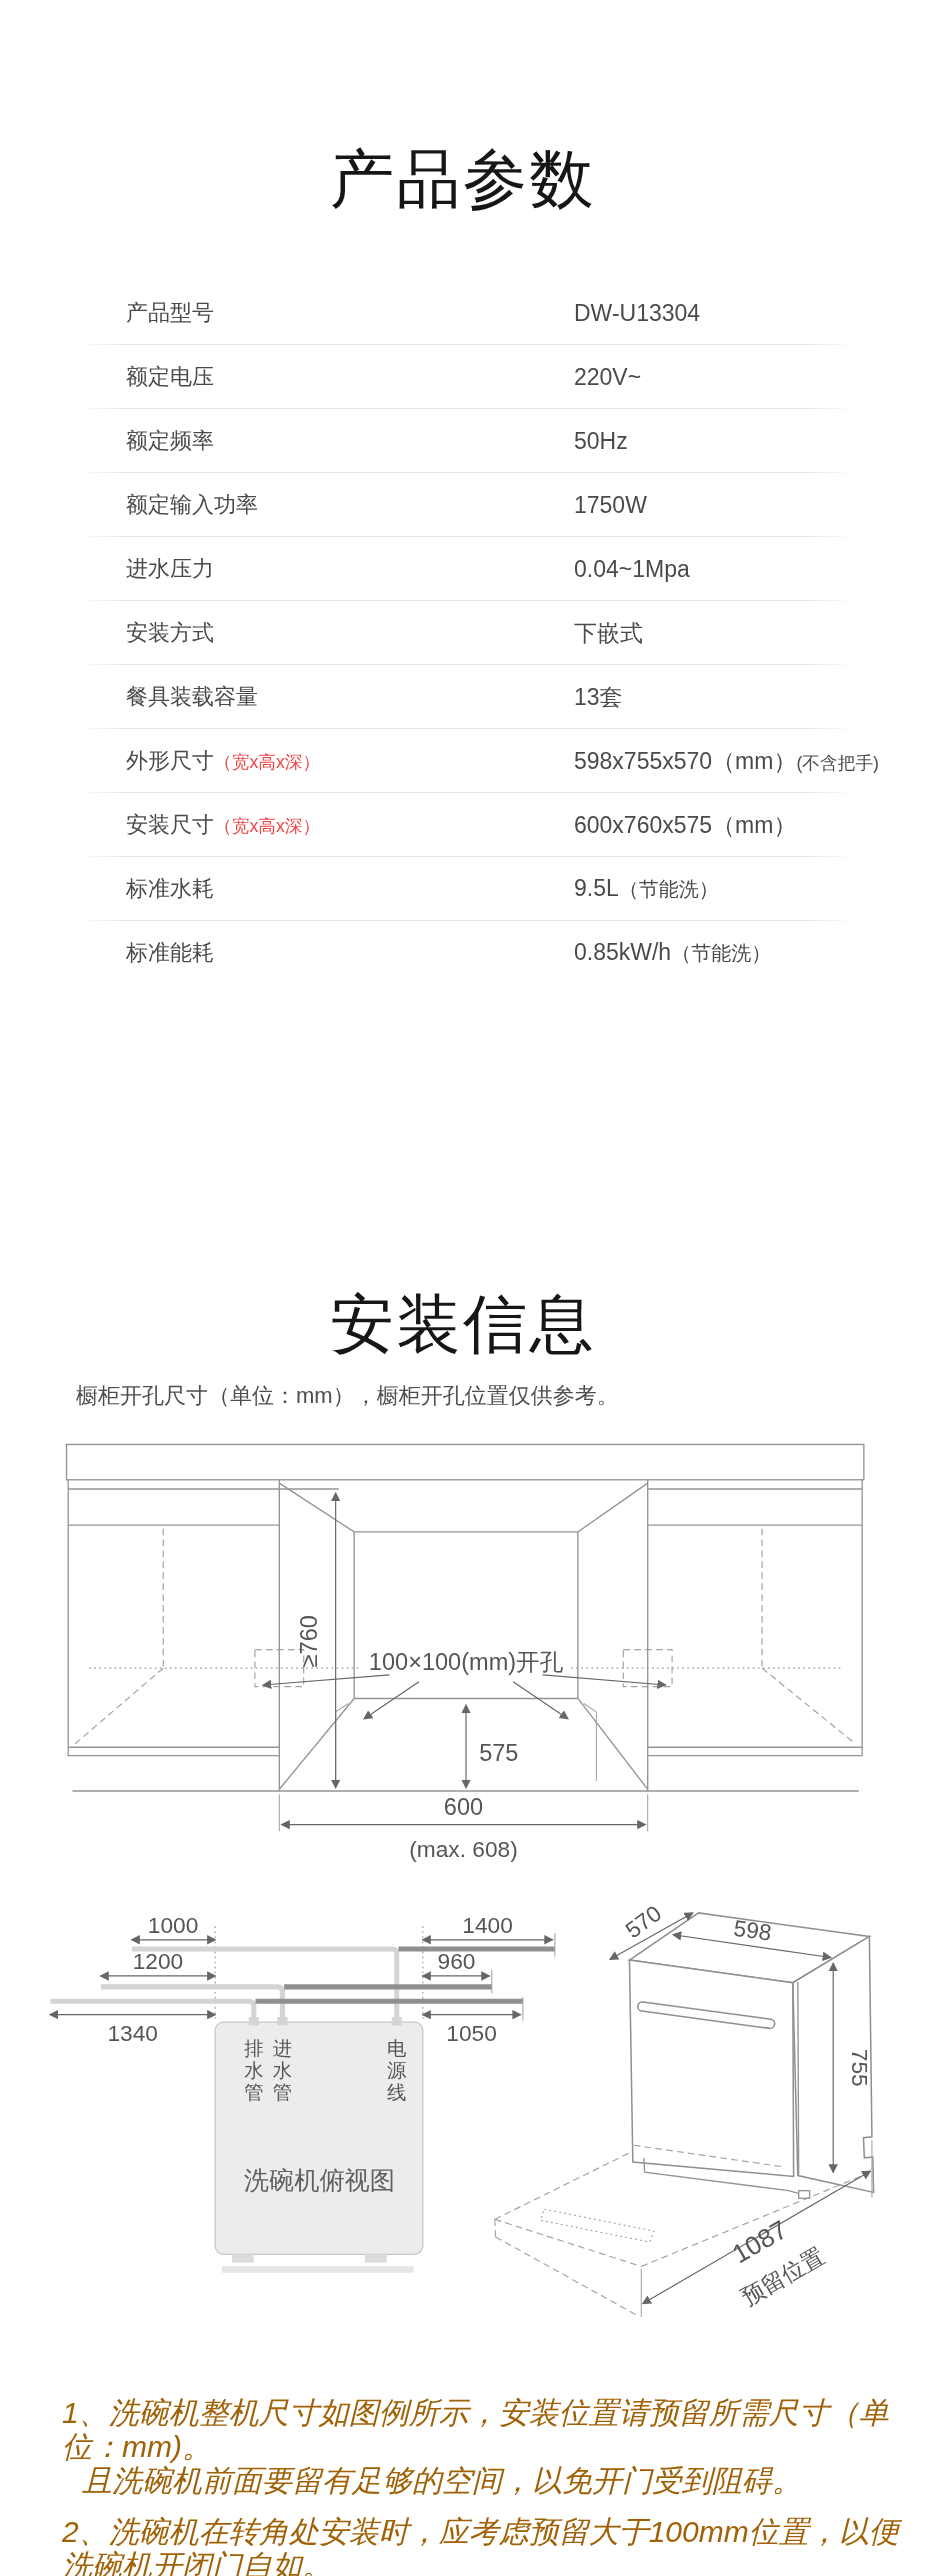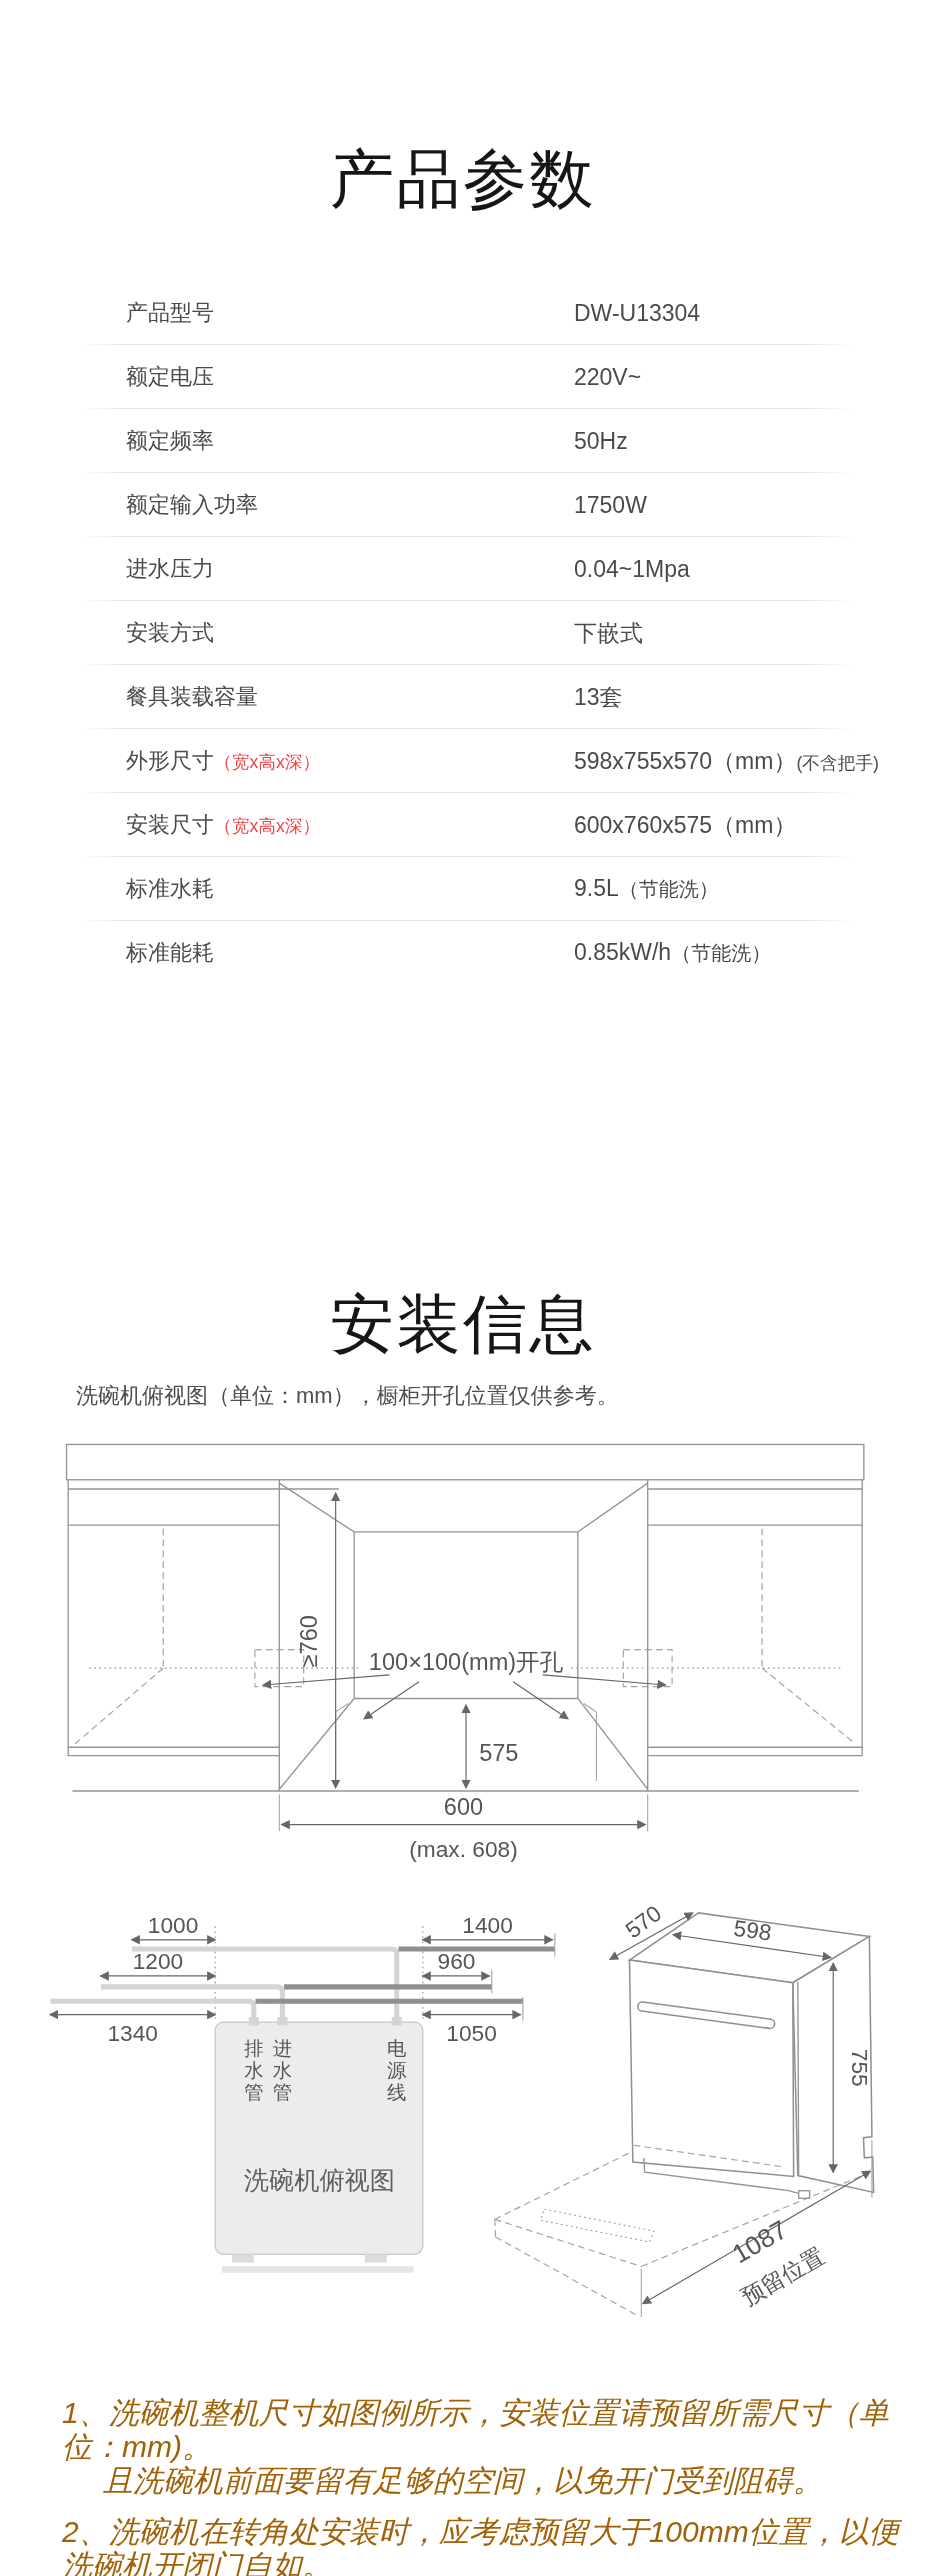--- a/index.html
+++ b/index.html
@@ -35,21 +35,21 @@
   .dim{stroke:#666;stroke-width:1.4;fill:none;}
   .pipe-l{stroke:#d4d4d4;stroke-width:6;fill:none;}
   .pipe-d{stroke:#8f8f8f;stroke-width:6;fill:none;}
   svg text{font-size:28px;fill:#555;text-anchor:middle;font-family:"Liberation Sans","DejaVu Sans",sans-serif;}
   .t23{font-size:23px;}
   .t27{font-size:27px;}
   .t30{font-size:30px;fill:#606060;}
   .t31{font-size:31px;}
   
   .notes{position:absolute;left:62px;top:2396px;font-size:30px;color:#a16207;line-height:34px;font-style:italic;}
-  .notes .indent{margin-left:41px;}
+  .notes .indent{margin-left:20px;}
   .notes .gap{margin-top:17px;}
 </style>
 </head>
 <body>
 
 <div class="page">
 
   <div class="h-title" id="section-params-title">产品参数</div>
 
   <div class="spec-table">
@@ -94,21 +94,21 @@
       <div class="cell spec-value"><span>9.5L</span><span class="value-note">（节能洗）</span></div>
     </div>
     <div class="spec-row">
       <div class="cell spec-label"><span>标准能耗</span></div>
       <div class="cell spec-value"><span>0.85kW/h</span><span class="value-note">（节能洗）</span></div>
     </div>
   </div>
 
   <div class="h-title" id="section-install-title">安装信息</div>
 
-  <div class="install-note">洗碗机俯视图（单位：mm），橱柜开孔位置仅供参考。</div>
+  <div class="install-note">橱柜开孔尺寸（单位：mm），橱柜开孔位置仅供参考。</div>
 
   <svg id="diag1" class="diag" width="859" height="471" viewBox="40 1700 1020 560">
     <defs>
       <marker id="a1" viewBox="0 0 10 10" refX="8.5" refY="5" markerWidth="8" markerHeight="8" orient="auto-start-reverse">
         <path d="M0,0 L10,5 L0,10 Z" fill="#666"></path>
       </marker>
     </defs>
     <g>
       <rect x="78" y="1716" width="948" height="42" class="lnw"></rect>
       <line x1="80" y1="1769" x2="402" y2="1769" class="ln"></line>

